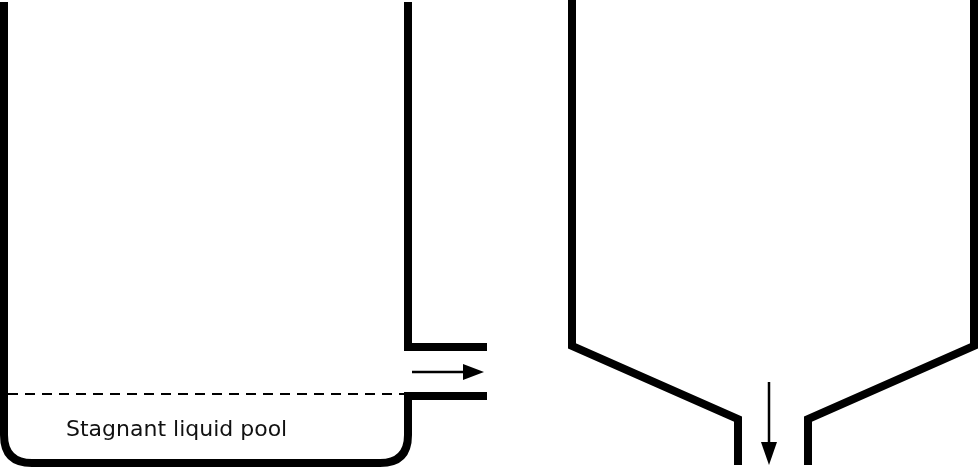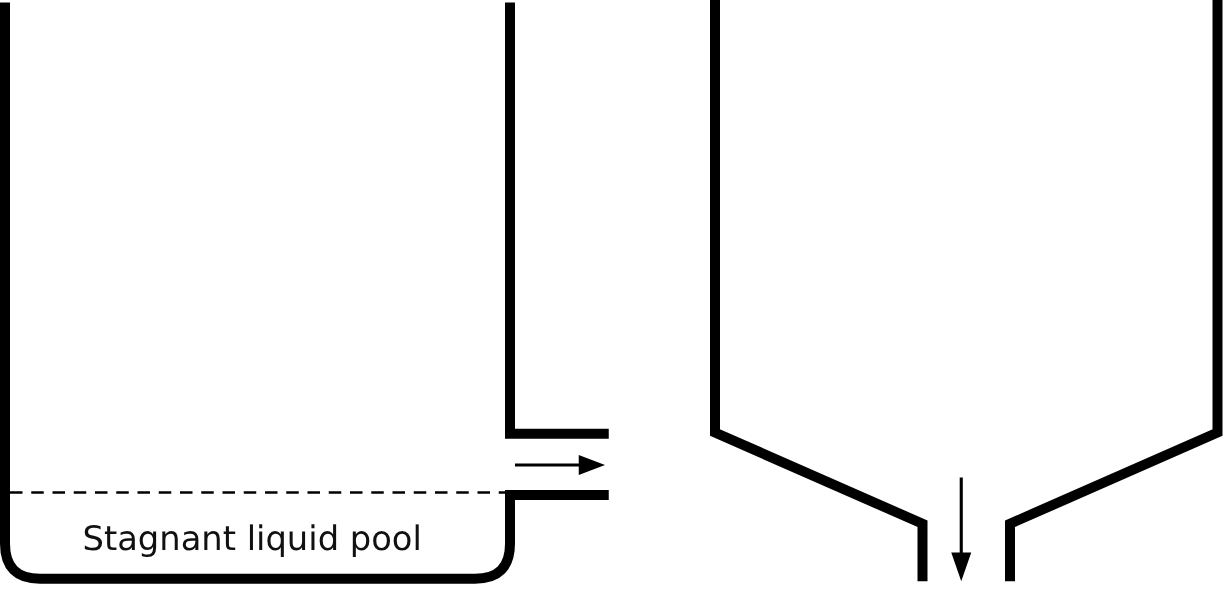--- a/index.html
+++ b/index.html
@@ -1,18 +1,18 @@
 <!DOCTYPE html>
 <html><head>
   <meta charset="utf-8">
   <style>
     html, body { margin: 0; padding: 0; background: #ffffff; }
     body { width: 980px; height: 471px; position: relative; overflow: hidden; }
     svg { position: absolute; left: 0; top: 0; }
-    .label { position: absolute; font-family: "DejaVu Sans", sans-serif; font-size: 27px; color: #111; white-space: nowrap; }
+    .label { position: absolute; font-family: "DejaVu Sans", sans-serif; font-size: 22px; color: #111; white-space: nowrap; }
   </style>
 </head>
 <body>
 
 <svg width="980" height="471" viewBox="0 0 980 471">
 
   <g fill="none" stroke="#000" stroke-width="8">
     <path d="M4 2 L4 435 Q4 463 32 463 L380 463 Q408 463 408 435 L408 396 L487 396"></path>
     <path d="M408 2 L408 347 L487 347"></path>
   </g>

